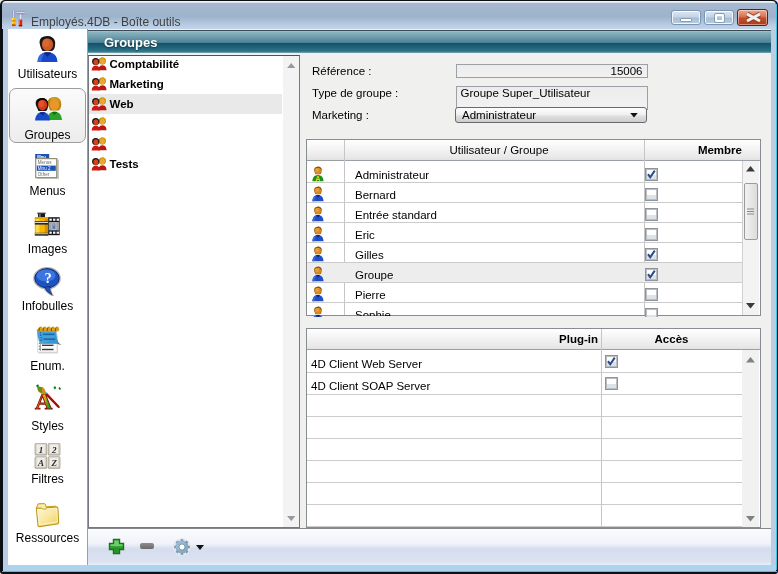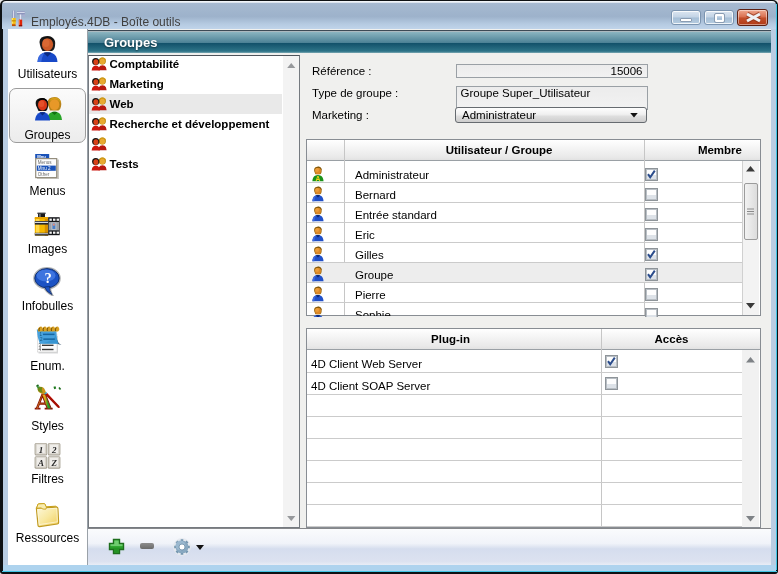--- a/index.html
+++ b/index.html
@@ -313,21 +313,20 @@
 <div class="grow" style="top:94px">
     <svg class="gi" width="17" height="15" viewBox="0 0 17 15">
       <use href="#gicon"></use>
     </svg>
     <span class="gt">Web</span>
   </div>
 <div class="grow" style="top:114px">
     <svg class="gi" width="17" height="15" viewBox="0 0 17 15">
       <use href="#gicon"></use>
     </svg>
-    <span class="gt">Recherche et développement</span>
   </div>
 <div class="grow" style="top:134px">
     <svg class="gi" width="17" height="15" viewBox="0 0 17 15">
       <use href="#gicon"></use>
     </svg>
   </div>
 <div class="grow" style="top:154px">
     <svg class="gi" width="17" height="15" viewBox="0 0 17 15">
       <use href="#gicon"></use>
     </svg>
@@ -348,21 +347,21 @@
 <div class="field" style="left:455.5px;top:63.5px;width:192px;height:14.5px;line-height:12.5px;text-align:right;padding-right:4px">15006</div>
 <div class="field" style="left:455.5px;top:85.5px;width:192px;height:24px;line-height:12px;padding-left:4px">Groupe Super_Utilisateur</div>
 <div class="abs" id="dd"></div>
 <div class="abs" style="left:462px;top:107px;height:16px;line-height:16px;font-size:11.5px;color:#000">Administrateur</div>
 <svg class="abs" style="left:630px;top:113px" width="8" height="5" viewBox="0 0 9 6">
     <use href="#arr-dn" fill="#111"></use>
   </svg>
 
 <div class="tbl" style="left:305.5px;top:139px;width:455.5px;height:177px"></div>
 <div class="thead" style="left:306.5px;top:140px;width:453.5px;height:21px"></div>
-<div class="abs" style="left:349px;top:140px;width:300px;height:21px;line-height:21px;text-align:center;font-size:11.5px;font-weight:bold">Utilisateur / Groupe</div>
+<div class="abs" style="left:349px;top:140px;width:300px;height:21px;line-height:21px;text-align:center;font-size:11.5px;font-weight:normal">Utilisateur / Groupe</div>
 <div class="abs" style="left:644px;top:140px;width:98px;height:21px;line-height:21px;text-align:right;font-size:11.5px;font-weight:bold">Membre</div>
 <div class="colline" style="left:343.5px;top:140px;height:175px"></div>
 <div class="colline" style="left:643.5px;top:140px;height:175px"></div>
 <div class="abs" style="left:306.5px;top:261.5px;width:435.5px;height:20px;background:#ededed"></div>
 <div class="rowline" style="left:306.5px;top:181.5px;width:435.5px"></div>
 <div class="rowline" style="left:306.5px;top:201.5px;width:435.5px"></div>
 <div class="rowline" style="left:306.5px;top:221.5px;width:435.5px"></div>
 <div class="rowline" style="left:306.5px;top:241.5px;width:435.5px"></div>
 <div class="rowline" style="left:306.5px;top:261.5px;width:435.5px"></div>
 <div class="rowline" style="left:306.5px;top:281.5px;width:435.5px"></div>
@@ -435,21 +434,21 @@
 <svg class="abs" style="left:747px;top:208px" width="7" height="7" viewBox="0 0 7 7">
     <path d="M0 1 L7 1 M0 3.5 L7 3.5 M0 6 L7 6" stroke="#8a8a8a" stroke-width="1"></path>
   </svg>
 <svg class="abs" style="left:746px;top:303px" width="9" height="6" viewBox="0 0 9 6">
     <use href="#arr-dn" fill="#3a3a3a"></use>
   </svg>
 <div class="abs" style="left:300px;top:316.5px;width:462px;height:11px;background:#f0f0ee"></div>
 
 <div class="tbl" style="left:305.5px;top:328px;width:455.5px;height:200px"></div>
 <div class="thead" style="left:306.5px;top:329px;width:453.5px;height:21px"></div>
-<div class="abs" style="left:303px;top:329px;width:295px;height:21px;line-height:21px;text-align:center;font-size:11.5px;font-weight:bold">Plug-in</div>
+<div class="abs" style="left:303px;top:329px;width:295px;height:21px;line-height:21px;text-align:right;font-size:11.5px;font-weight:bold">Plug-in</div>
 <div class="abs" style="left:601px;top:329px;width:141px;height:21px;line-height:21px;text-align:center;font-size:11.5px;font-weight:bold">Accès</div>
 <div class="colline" style="left:600.5px;top:329px;height:198px"></div>
 <div class="rowline" style="left:306.5px;top:372px;width:435.5px"></div>
 <div class="rowline" style="left:306.5px;top:394px;width:435.5px"></div>
 <div class="rowline" style="left:306.5px;top:416px;width:435.5px"></div>
 <div class="rowline" style="left:306.5px;top:438px;width:435.5px"></div>
 <div class="rowline" style="left:306.5px;top:460px;width:435.5px"></div>
 <div class="rowline" style="left:306.5px;top:482px;width:435.5px"></div>
 <div class="rowline" style="left:306.5px;top:504px;width:435.5px"></div>
 <div class="rowline" style="left:306.5px;top:526px;width:435.5px"></div>

